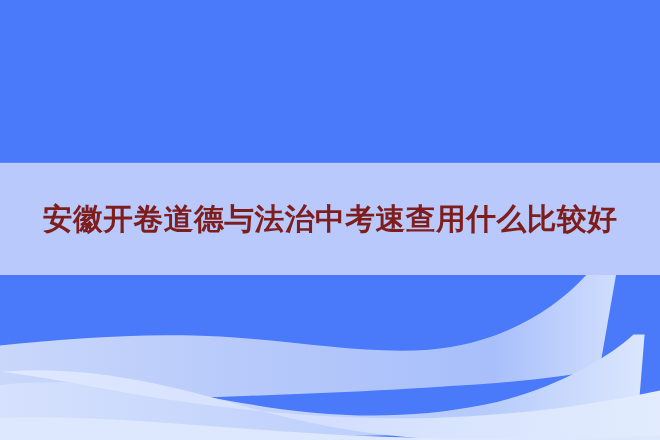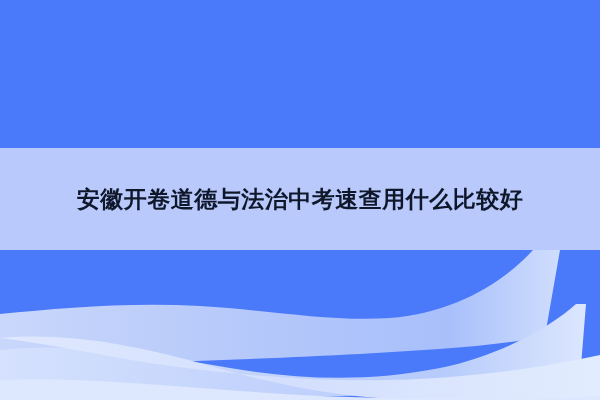--- a/index.html
+++ b/index.html
@@ -28,23 +28,23 @@
     left: 0;
     top: 148px;
     width: 600px;
     height: 102px;
     background: #b9c9fb;
     display: flex;
     align-items: center;
     justify-content: center;
   }
   .title-text {
-    font-size: 23px;
+    font-size: 27px;
     font-weight: 700;
-    color: #0f172a;
+    color: #7f1d1d;
     letter-spacing: 0.5px;
     white-space: nowrap;
     line-height: 1;
     text-align: center;
   }
   .wave-area {
     position: absolute;
     left: 0;
     top: 250px;
     width: 600px;

